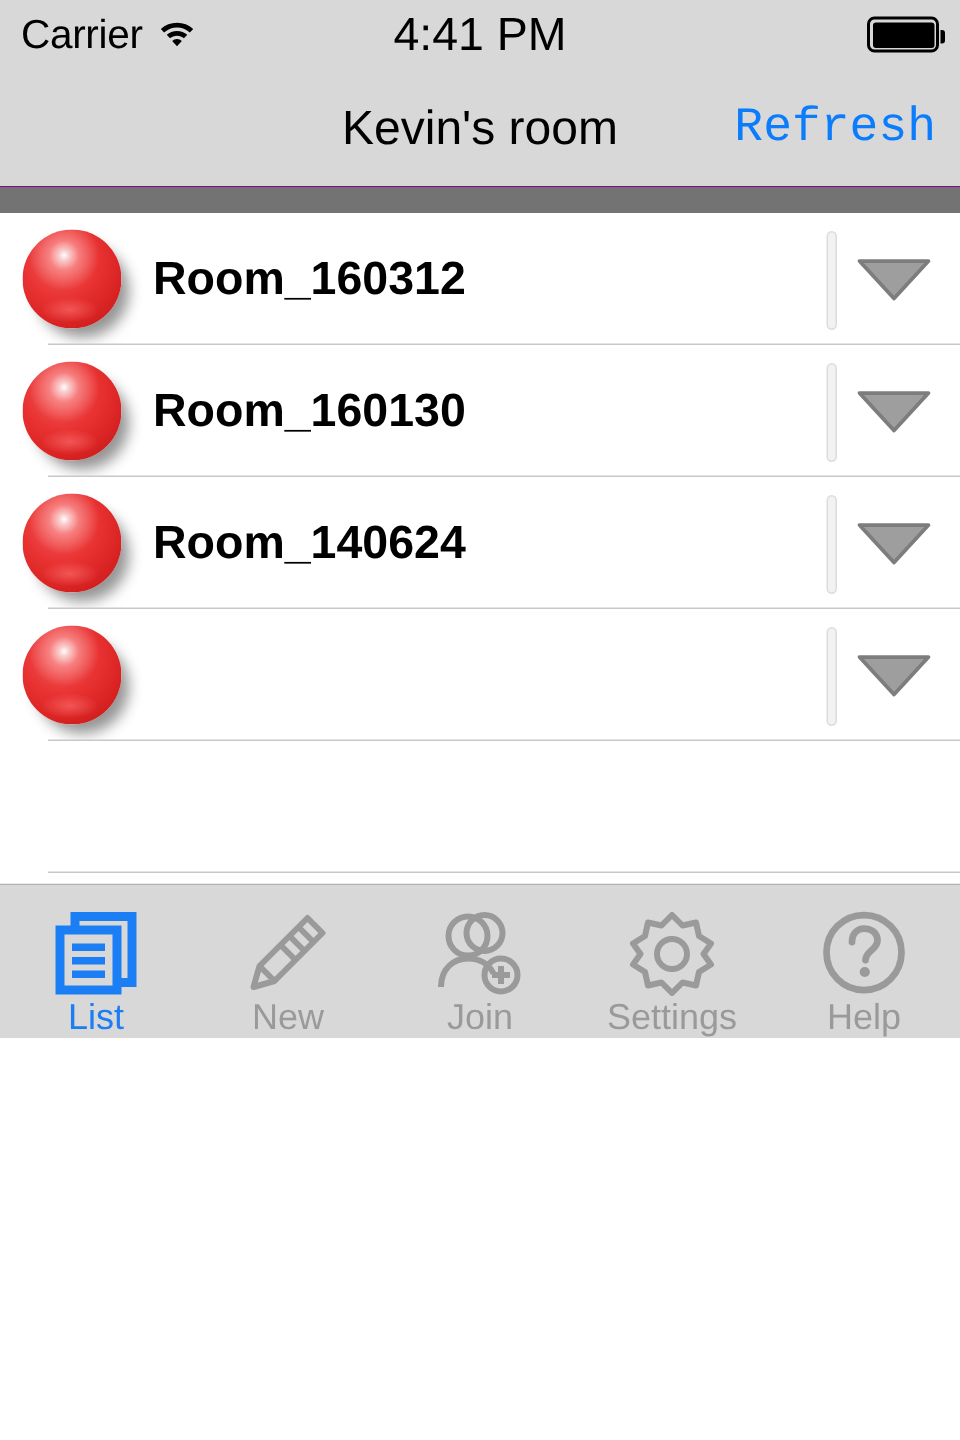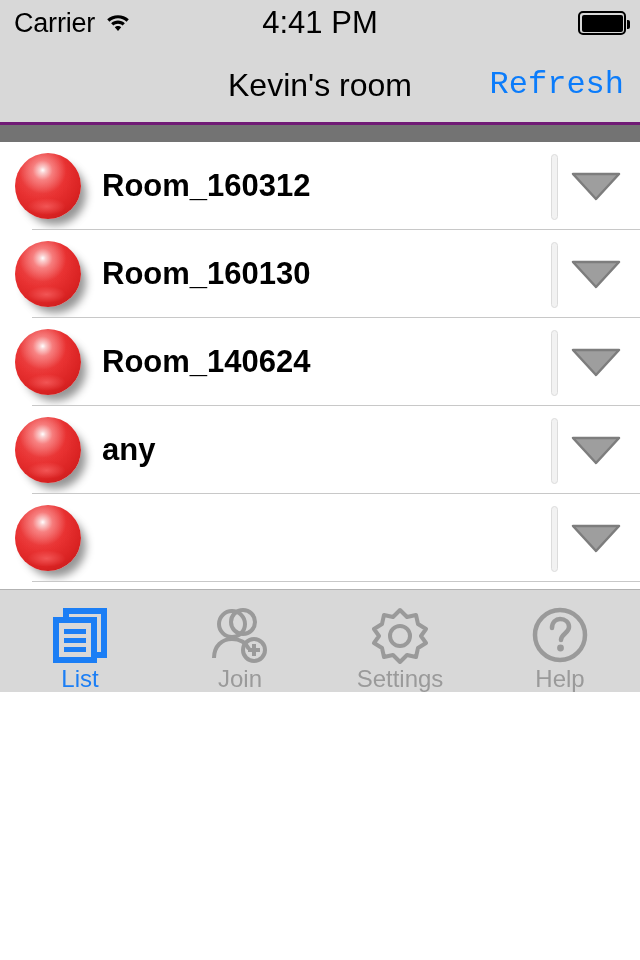--- a/index.html
+++ b/index.html
@@ -91,21 +91,21 @@
     width: calc(100% - 3px);
     background: #000;
     border-radius: 2px;
   }
 
   
   .nav-bar {
     position: relative;
     height: 79px;
     background: #d8d8d8;
-    border-bottom: 3px solid #701a75;
+    border-bottom: 1px solid #701a75;
     flex: 0 0 79px;
     box-sizing: border-box;
     padding-left: 40px;
   }
   .nav-title {
     position: absolute;
     left: 0;
     right: 0;
     top: 0;
     bottom: 0;
@@ -286,29 +286,20 @@
         <div class="ball"></div>
         <div class="row-label">Room_140624</div>
         <div class="grabber"></div>
         <div class="disclosure"><svg viewBox="0 0 52 32" width="52" height="32">
             <path d="M3 4 L49 4 L26 29 Z" fill="#9e9e9e" stroke="#7d7d7d" stroke-width="2.5" stroke-linejoin="round"></path>
           </svg></div>
         <div class="row-sep"></div>
       </div>
       <div class="row">
         <div class="ball"></div>
-        <div class="row-label">any</div>
-        <div class="grabber"></div>
-        <div class="disclosure"><svg viewBox="0 0 52 32" width="52" height="32">
-            <path d="M3 4 L49 4 L26 29 Z" fill="#9e9e9e" stroke="#7d7d7d" stroke-width="2.5" stroke-linejoin="round"></path>
-          </svg></div>
-        <div class="row-sep"></div>
-      </div>
-      <div class="row">
-        <div class="ball"></div>
         <div class="grabber"></div>
         <div class="disclosure"><svg viewBox="0 0 52 32" width="52" height="32">
             <path d="M3 4 L49 4 L26 29 Z" fill="#9e9e9e" stroke="#7d7d7d" stroke-width="2.5" stroke-linejoin="round"></path>
           </svg></div>
         <div class="row-sep"></div>
       </div>
       <div class="row">
         <div class="row-sep"></div>
       </div>
       <div class="row">
@@ -325,20 +316,34 @@
         <div class="tab-icon">
           <svg width="58" height="58" viewBox="0 0 58 58">
             <rect x="15" y="5" width="38" height="44" fill="none" stroke="#1b7ef5" stroke-width="6"></rect>
             <rect x="5" y="14" width="38" height="40" fill="#d8d8d8" stroke="#1b7ef5" stroke-width="6"></rect>
             <rect x="13" y="23" width="22" height="5" fill="#1b7ef5"></rect>
             <rect x="13" y="32" width="22" height="5" fill="#1b7ef5"></rect>
             <rect x="13" y="41" width="22" height="5" fill="#1b7ef5"></rect>
           </svg>
         </div>
         <div class="tab-label">List</div>
+      </div>
+      <div class="tab">
+        <div class="tab-icon">
+          <svg width="58" height="58" viewBox="0 0 58 58">
+            <g fill="none" stroke="#9a9a9a" stroke-width="4" stroke-linejoin="round">
+              <path d="M42 6 L52 16 L20 48 L6 52 L10 38 Z"></path>
+              <path d="M10 38 L20 48"></path>
+              <path d="M36 12 L46 22"></path>
+              <path d="M30 18 L40 28"></path>
+              <path d="M24 24 L34 34"></path>
+            </g>
+          </svg>
+        </div>
+        <div class="tab-label">New</div>
       </div>
       <div class="tab">
         <div class="tab-icon">
           <svg width="58" height="58" viewBox="0 0 58 58">
             <g fill="none" stroke="#9a9a9a" stroke-width="4">
               <circle cx="32" cy="16" r="12"></circle>
               <circle cx="21" cy="18" r="13"></circle>
               <path d="M3 52 C3 40 11 33 21 33 C29 33 35 37 38 43"></path>
               <circle cx="43" cy="44" r="11"></circle>
               <path d="M43 38 L43 50 M37 44 L49 44"></path>

